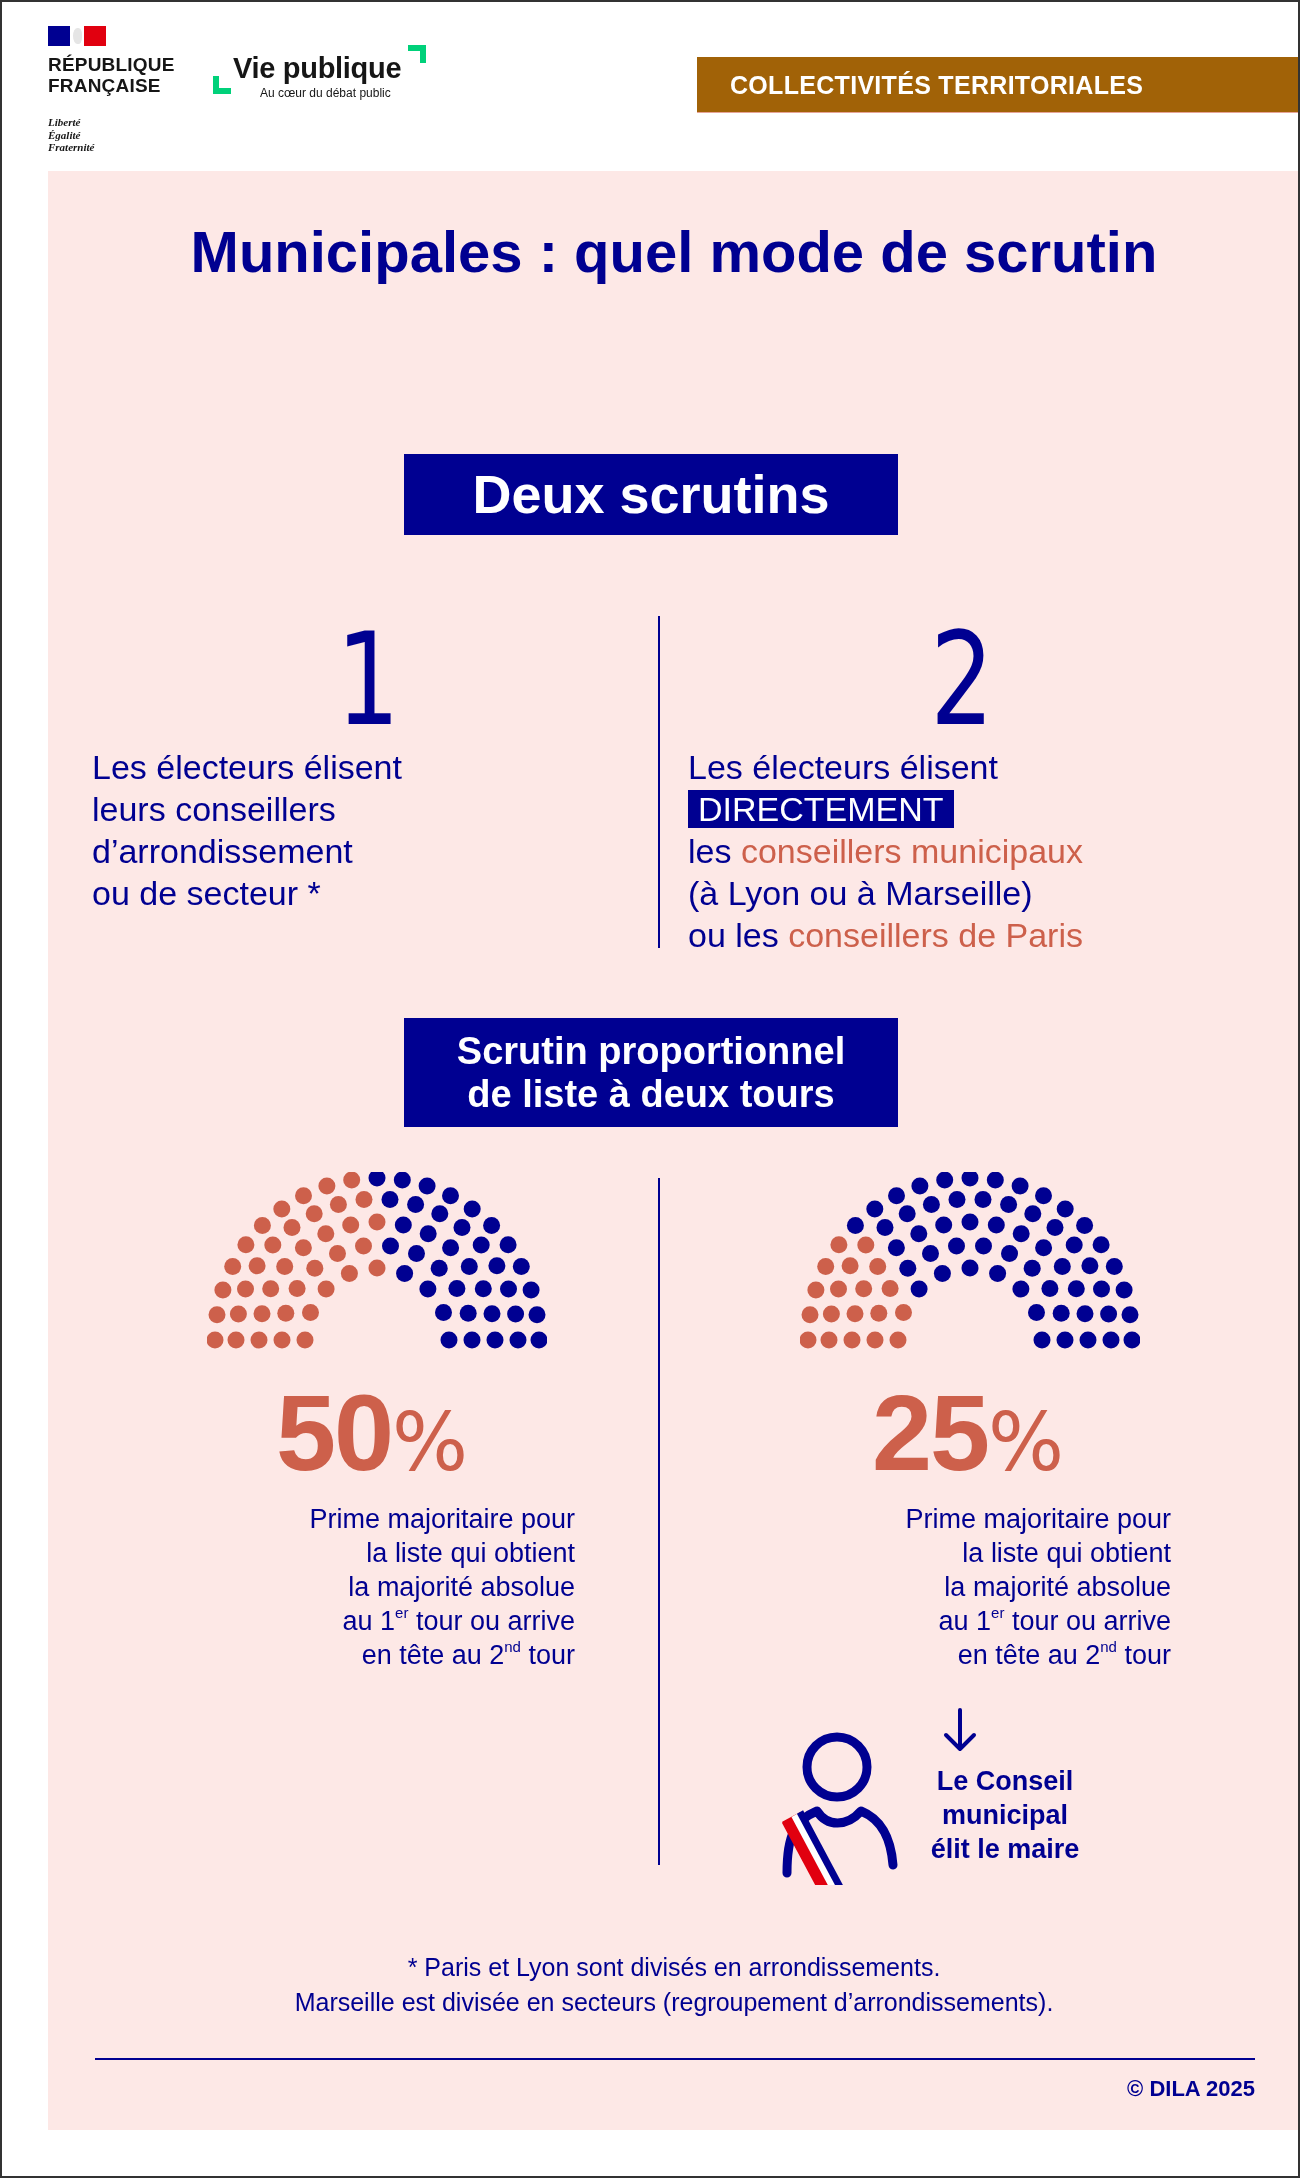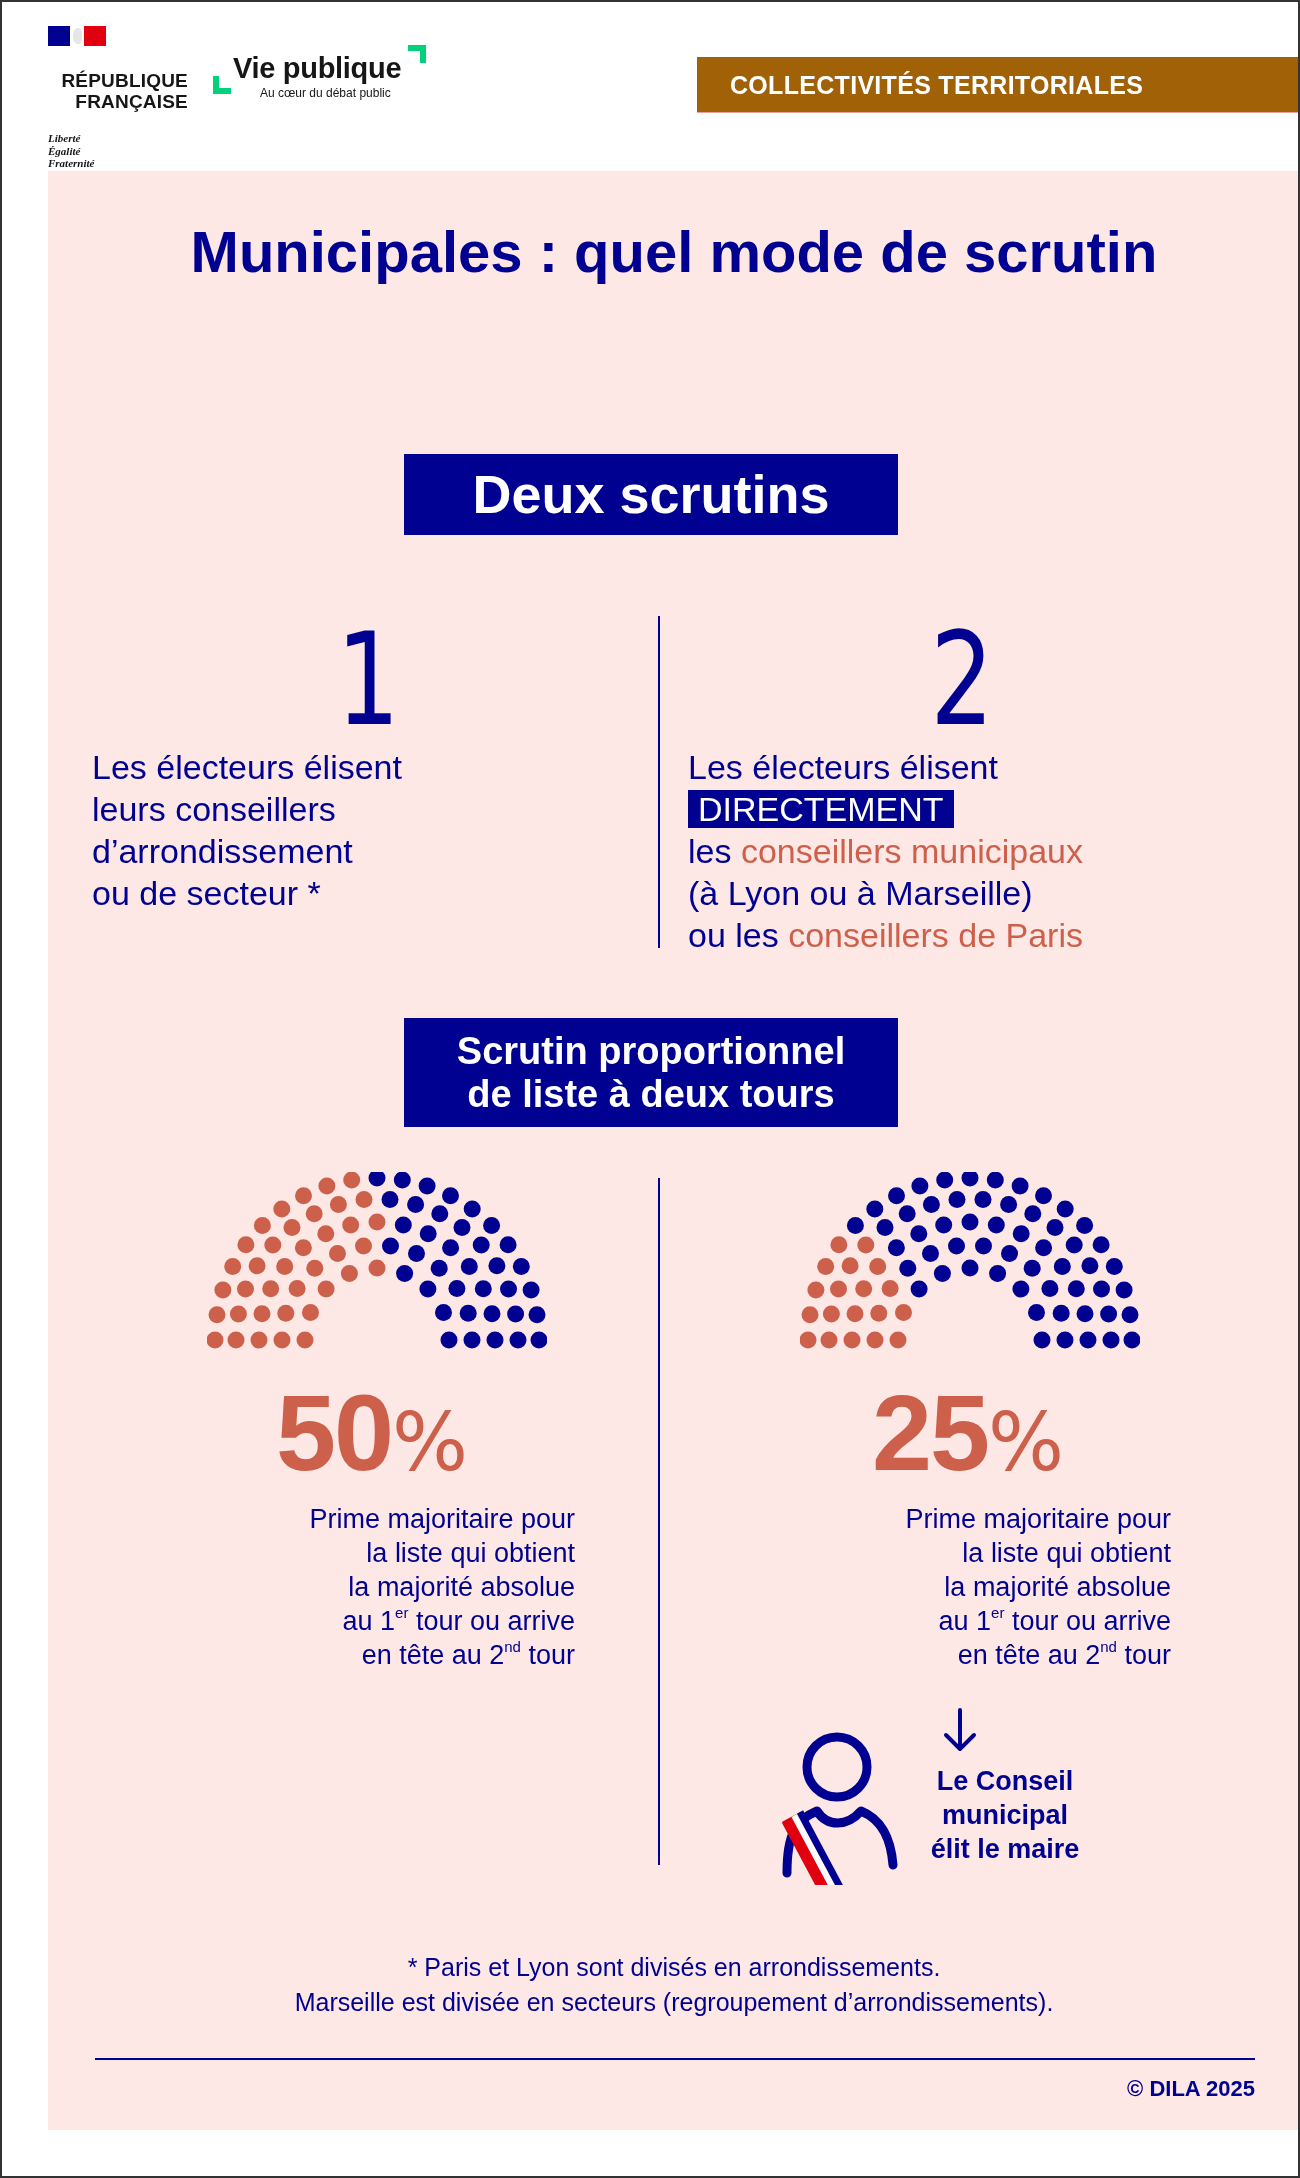--- a/index.html
+++ b/index.html
@@ -7,21 +7,21 @@
   body { position: relative; font-family: "Liberation Sans", "DejaVu Sans", sans-serif; color: #000091; overflow: hidden; }
   .frame { position: absolute; left: 0; top: 0; width: 1300px; height: 2178px; border: 2px solid #333; pointer-events: none; z-index: 20; }
 
   
   .rf-logo { position: absolute; left: 48px; top: 26px; width: 140px; }
   .rf-flag { display: flex; width: 58px; height: 20px; }
   .rf-flag .b { width: 22px; background: #000091; }
   .rf-flag .w { width: 14px; background: #fff; position: relative; }
   .rf-flag .w::after { content: ""; position: absolute; left: 3px; top: 2px; width: 9px; height: 16px; background: #e5e5e5; border-radius: 50% 40% 40% 50%; }
   .rf-flag .r { width: 22px; background: #e1000f; }
-  .rf-name { margin-top: 24px; font-weight: bold; font-size: 19px; line-height: 21px; color: #161616; letter-spacing: 0.2px; text-align: right; }
+  .rf-name { margin-top: 8px; font-weight: bold; font-size: 19px; line-height: 21px; color: #161616; letter-spacing: 0.2px; }
   .rf-motto { margin-top: 20px; font-family: "Liberation Serif", serif; font-style: italic; font-weight: bold; font-size: 11px; line-height: 12.5px; color: #161616; }
 
   .vp-logo { position: absolute; left: 213px; top: 44px; width: 215px; height: 60px; }
   .vp-corner-tr { position: absolute; right: 2px; top: 1px; width: 18px; height: 18px; border-top: 6px solid #00d17a; border-right: 6px solid #00d17a; }
   .vp-corner-bl { position: absolute; left: 0; top: 32px; width: 18px; height: 18px; border-bottom: 6px solid #00d17a; border-left: 6px solid #00d17a; }
   .vp-title { position: absolute; left: 20px; top: 8px; font-size: 29px; font-weight: bold; color: #161616; letter-spacing: -0.3px; text-align: right; }
   .vp-sub { position: absolute; left: 47px; top: 42px; font-size: 12px; color: #161616; }
 
   .category-banner { position: absolute; left: 697px; top: 57px; width: 603px; height: 56px; background: #a16207; color: #fff; font-weight: bold; font-size: 25px; line-height: 56px; padding-left: 33px; letter-spacing: 0.3px; border-bottom: 1px solid #e7a497; }
 

